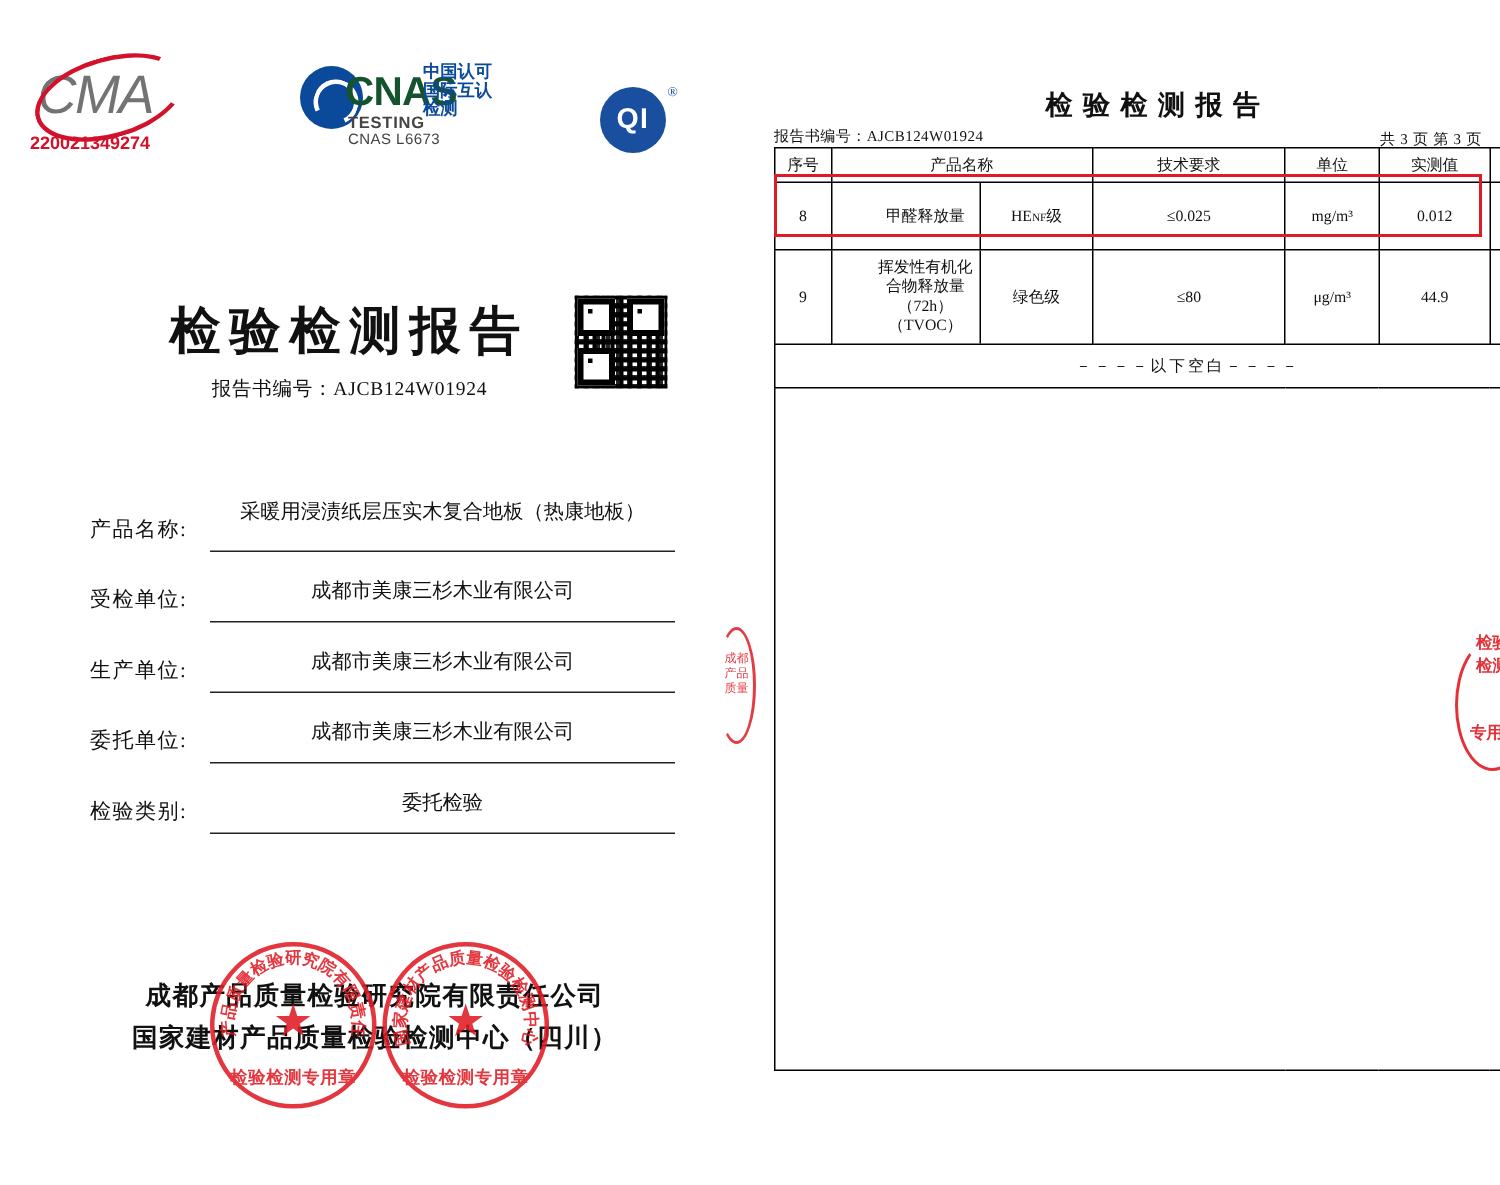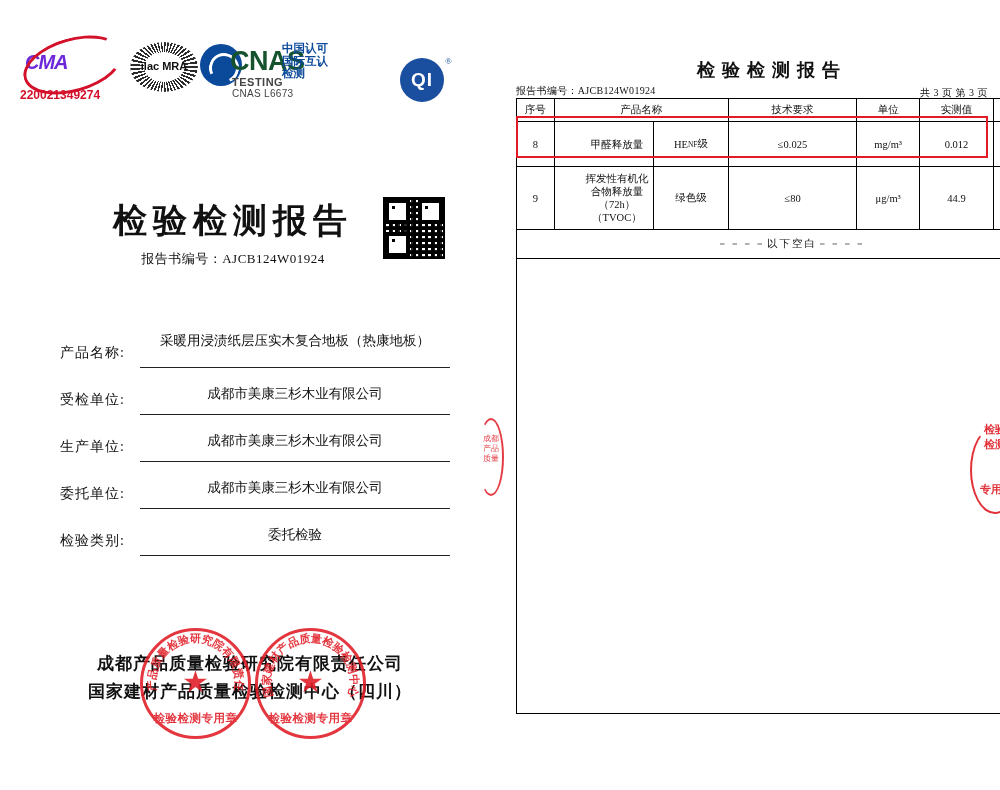--- a/index.html
+++ b/index.html
@@ -34,24 +34,24 @@
     width: 460px; height: 70px;
   }
 
   .cma-logo {
     position: absolute;
     left: 5px; top: 0px;
     width: 95px; height: 45px;
   }
   .cma-text {
     font-family: "Liberation Sans", sans-serif;
-    font-weight: bold;
+    font-weight: normal;
     font-style: italic;
-    font-size: 20px;
-    color: #6d28d9;
+    font-size: 36px;
+    color: #737373;
     letter-spacing: -1px;
     line-height: 45px;
   }
   .cma-arc {
     position: absolute;
     left: -3px; top: -2px;
     width: 96px; height: 48px;
     border: 3px solid #d4112a;
     border-radius: 50%;
     border-right-color: transparent;
@@ -477,24 +477,20 @@
   <div class="left-page">
 
     <div class="logo-row">
 
       <div class="cma-logo">
         <div class="cma-arc"></div>
         <div class="cma-text">CMA</div>
       </div>
       <div class="cma-number">220021349274</div>
 
-      <div class="ilac-logo">
-        <div class="ilac-ring"></div>
-        <div class="ilac-label">ilac MRA</div>
-      </div>
 
       <div class="cnas-logo">
         <div class="cnas-circle"></div>
         <div class="cnas-word">CNAS</div>
         <div class="cnas-sub1">TESTING</div>
         <div class="cnas-sub2">CNAS L6673</div>
         <div class="cnas-cn">中国认可 国际互认 检测</div>
       </div>
 
       <div class="qi-logo">

